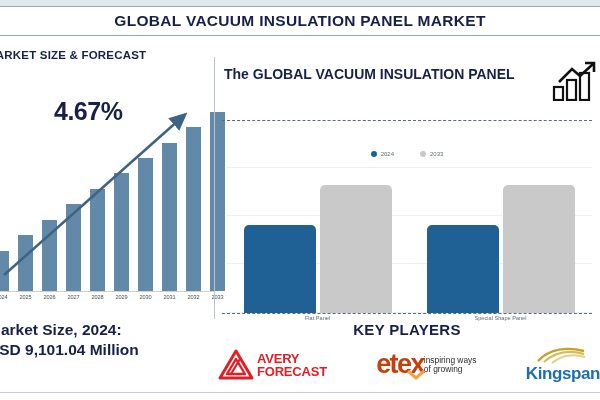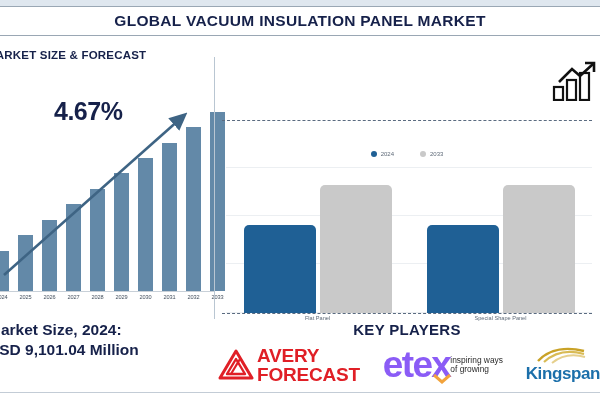--- a/index.html
+++ b/index.html
@@ -154,26 +154,26 @@
     letter-spacing:.3px;
   }
   #logos {
     position:absolute; left:218px; top:302px; width:382px; height:52px;
     display:flex; align-items:center; justify-content:space-between;
   }
   .logo { display:flex; align-items:center; }
 
   
   #logo-avery .av-text {
-    font-size:19px; font-weight:bold; color:#e01f26; line-height:1.02;
+    font-size:13px; font-weight:bold; color:#e01f26; line-height:1.02;
     letter-spacing:-.2px; margin-left:3px;
   }
   
   #logo-etex .etex-word {
-    font-size:37px; font-weight:bold; color:#8b5cf6; letter-spacing:-1.6px;
+    font-size:27px; font-weight:bold; color:#c2410c; letter-spacing:-1.6px;
     line-height:.8;
   }
   #logo-etex .etex-tag {
     font-size:8.4px; color:#2b2b2b; line-height:1.12; 
   }
   
   #logo-kingspan .kg-word {
     font-size:17px; font-weight:bold; color:#1b6faa; letter-spacing:-.4px;
   }
 </style>
@@ -233,20 +233,21 @@
 
     <div id="mkt-size-value">
       <div>Market Size, 2024:</div>
       <div>USD 9,101.04 Million</div>
     </div>
   </div>
 
   <div id="v-divider"></div>
 
   <div id="headline">
+    <div>The GLOBAL VACUUM INSULATION PANEL</div>
   </div>
 
   <svg id="trend-icon" viewBox="0 0 44 40">
     <rect x="2" y="26" width="9" height="13" fill="none" stroke="#111" stroke-width="2.2"></rect>
     <rect x="15" y="19" width="9" height="20" fill="none" stroke="#111" stroke-width="2.2"></rect>
     <rect x="28" y="12" width="9" height="27" fill="none" stroke="#111" stroke-width="2.2"></rect>
     <polyline points="7,21 20,8 28,15 41,3" fill="none" stroke="#111" stroke-width="2.6"></polyline>
     <polyline points="33,2 42,2 42,11" fill="none" stroke="#111" stroke-width="2.6"></polyline>
   </svg>
 

